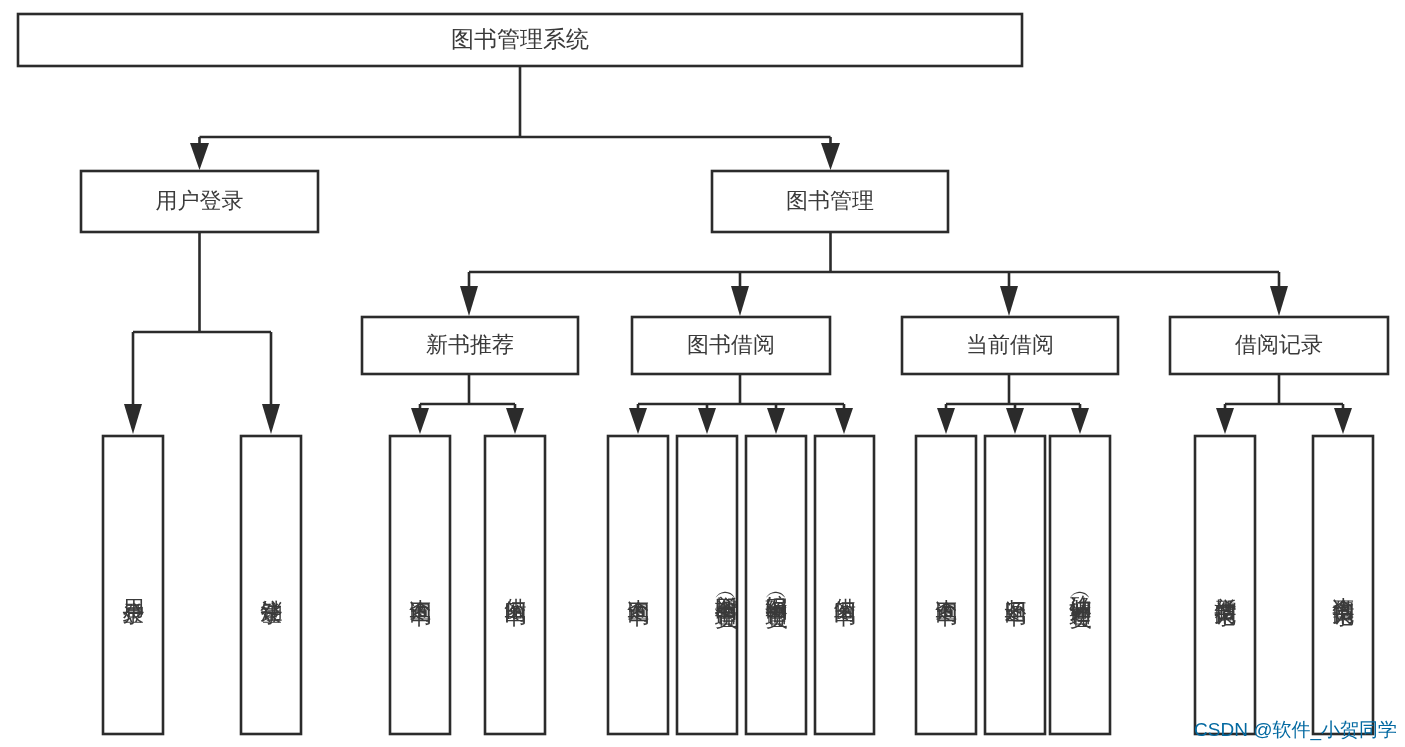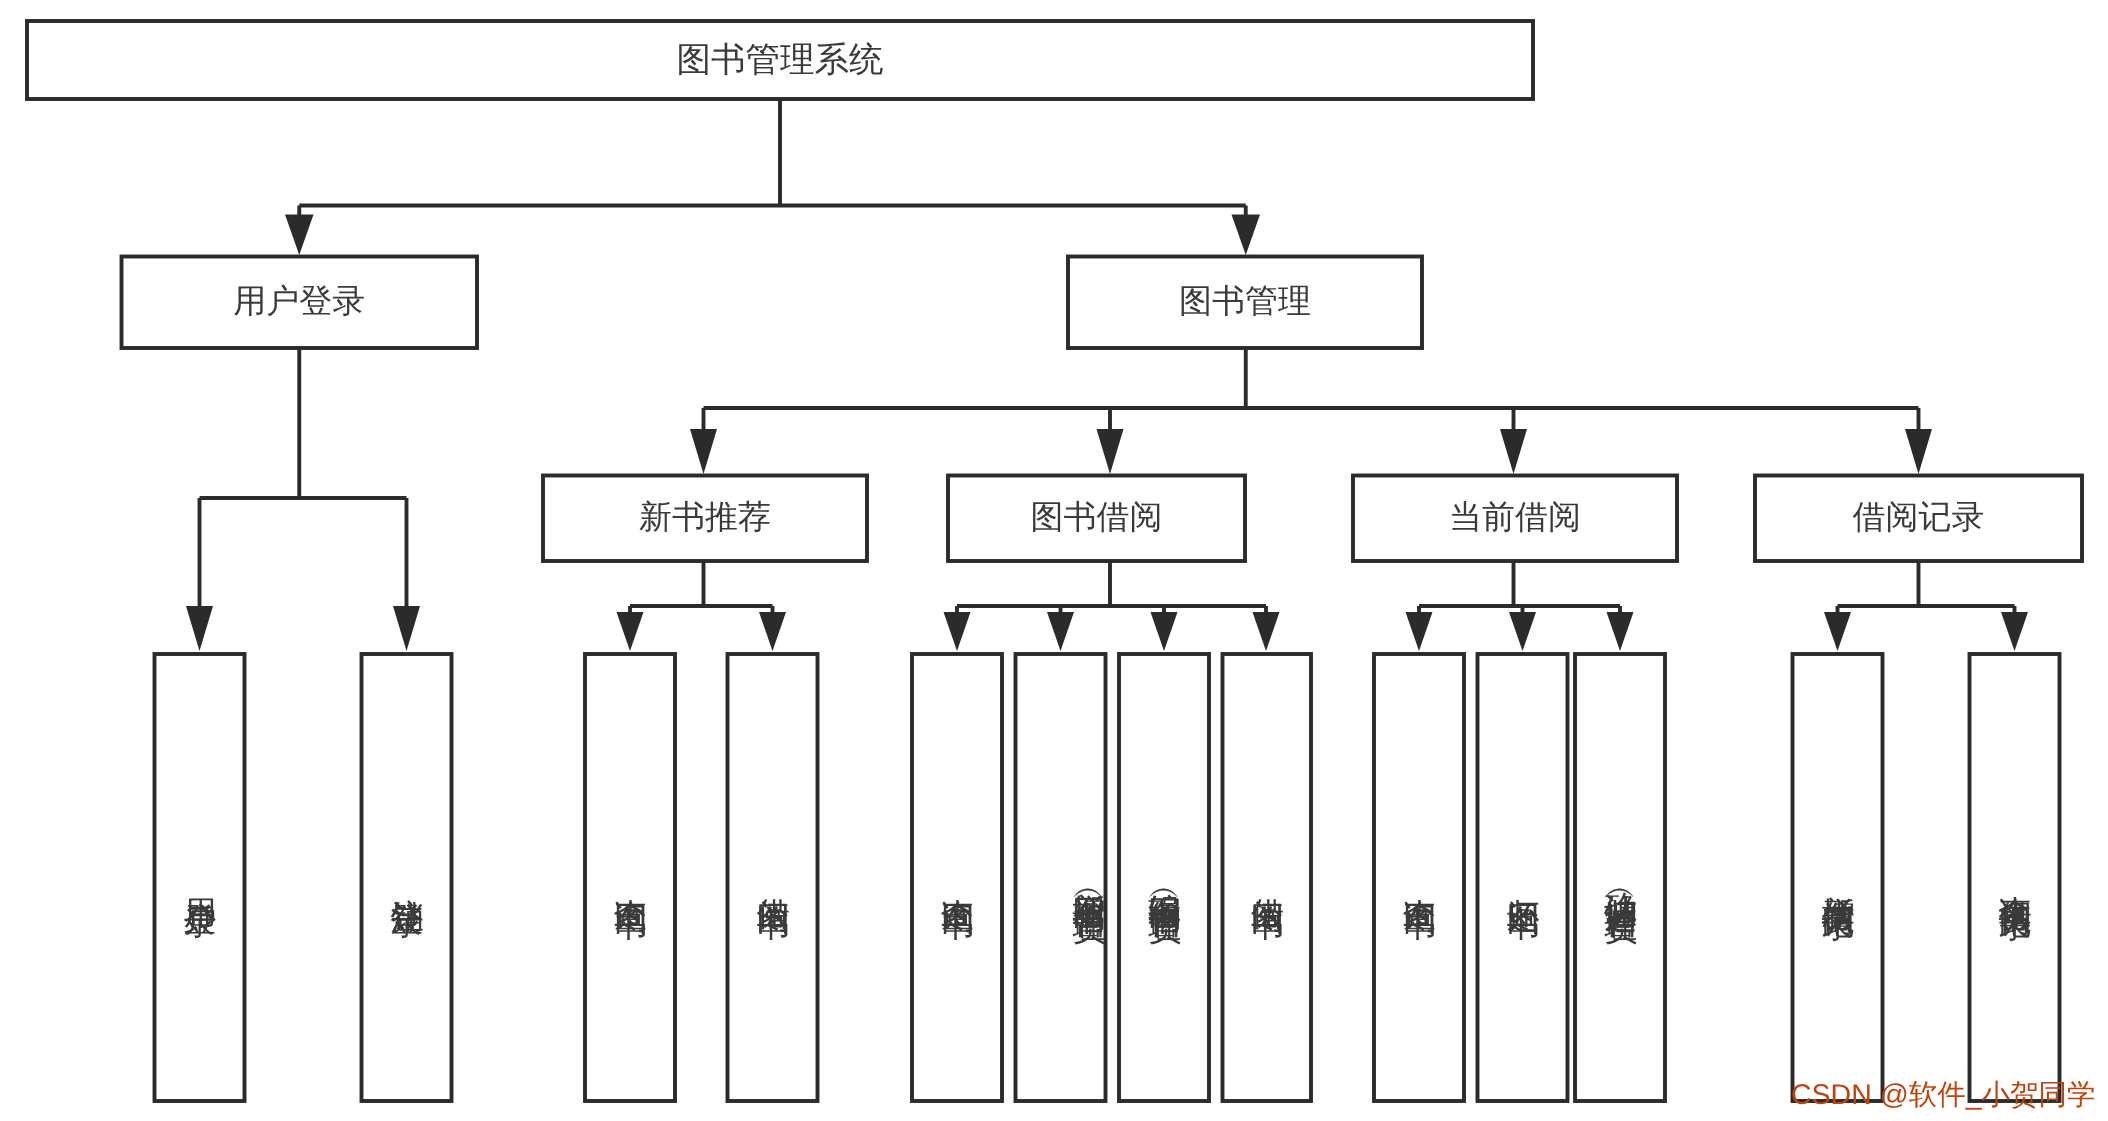--- a/index.html
+++ b/index.html
@@ -70,21 +70,21 @@
     text-align: center;
     pointer-events: none;
     user-select: none;
   }
   .watermark {
     position: absolute;
     right: 8px;
     bottom: 4px;
     font-family: "Liberation Sans", "DejaVu Sans", sans-serif;
     font-size: 19px;
-    color: #c2410c;
+    color: #0369a1;
     white-space: nowrap;
     user-select: none;
   }
 </style>
 </head>
 <body>
 
 <div id="diagram-root">
 
   <svg id="flow" viewBox="0 0 1405 747">

